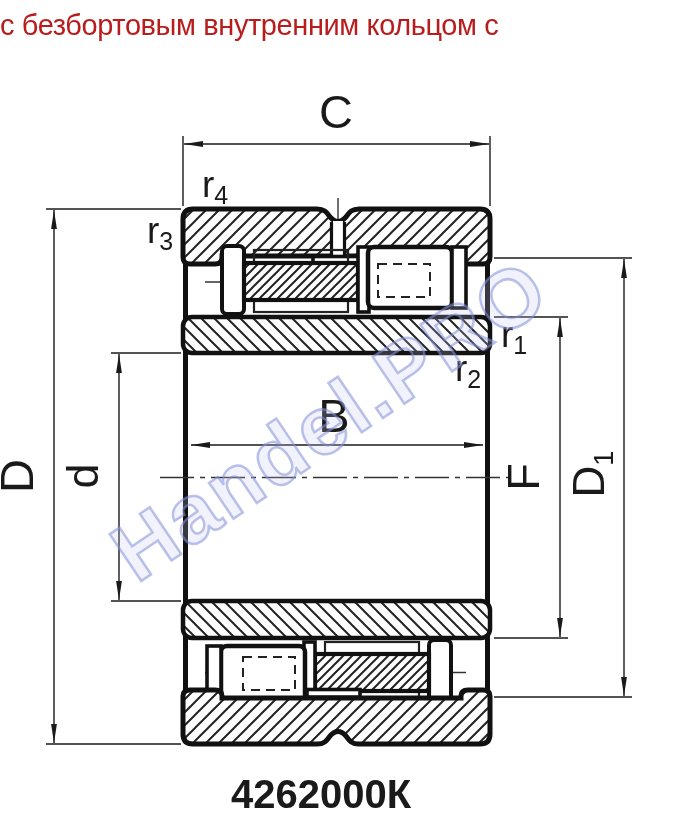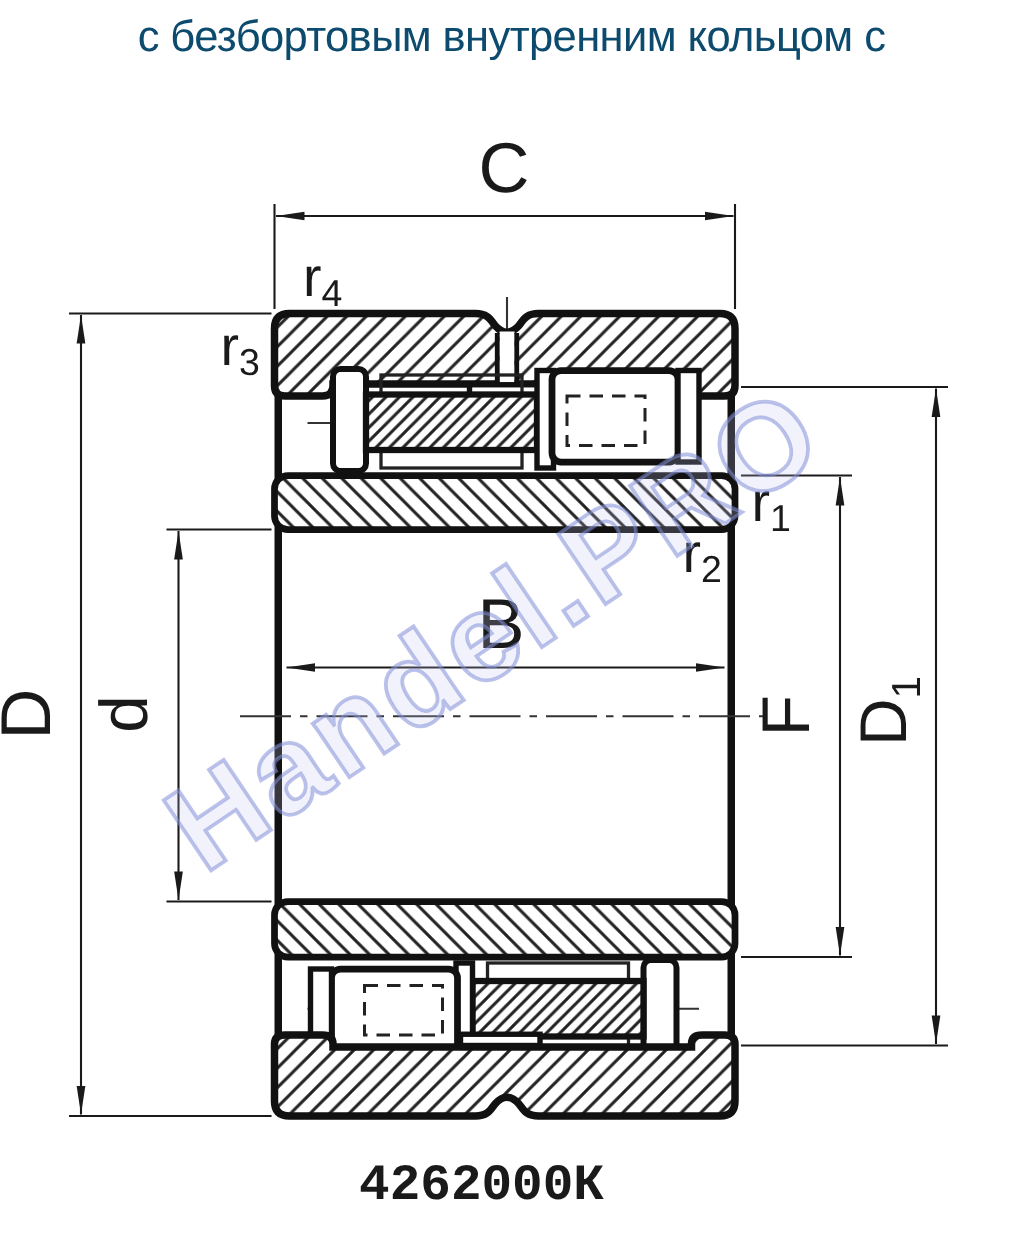--- a/index.html
+++ b/index.html
@@ -1,28 +1,28 @@
 <!DOCTYPE html>
 <html><head>
 <meta charset="utf-8">
 <style>
   html,body{margin:0;padding:0;background:#ffffff;}
   .page{position:relative;width:682px;height:836px;background:#ffffff;overflow:hidden;
         font-family:"Liberation Sans",sans-serif;}
-  .title{position:absolute;top:6px;left:0;width:100%;text-align:center;
-         font-size:29px;line-height:38px;color:#0c4a6e;letter-spacing:-0.4px;z-index:2;}
+  .title{position:absolute;top:6px;left:0;width:100%;text-align:left;
+         font-size:29px;line-height:38px;color:#b91c1c;letter-spacing:-0.4px;z-index:2;}
   .drawing{position:absolute;left:0;top:0;width:682px;height:836px;z-index:1;}
   .watermark{position:absolute;left:330px;top:420px;
          transform:translate(-50%,-50%) rotate(-34deg);
          font-size:82px;font-weight:700;letter-spacing:3px;white-space:nowrap;
          color:rgba(190,197,238,0.22);
          -webkit-text-stroke:2.5px rgba(132,144,216,0.55);
          pointer-events:none;z-index:5;}
   .designation{position:absolute;top:772px;left:0;width:642px;text-align:center;
-         font-size:34px;font-weight:700;color:#1a1a1a;z-index:2;font-family:Liberation Mono, monospace;}
+         font-size:40px;font-weight:700;color:#1a1a1a;z-index:2;}
   svg text{fill:#1a1a1a;}
 </style>
 </head>
 <body>
 
 <div class="page">
 
   <div class="title">
     <div>с безбортовым внутренним кольцом с</div>
   </div>

